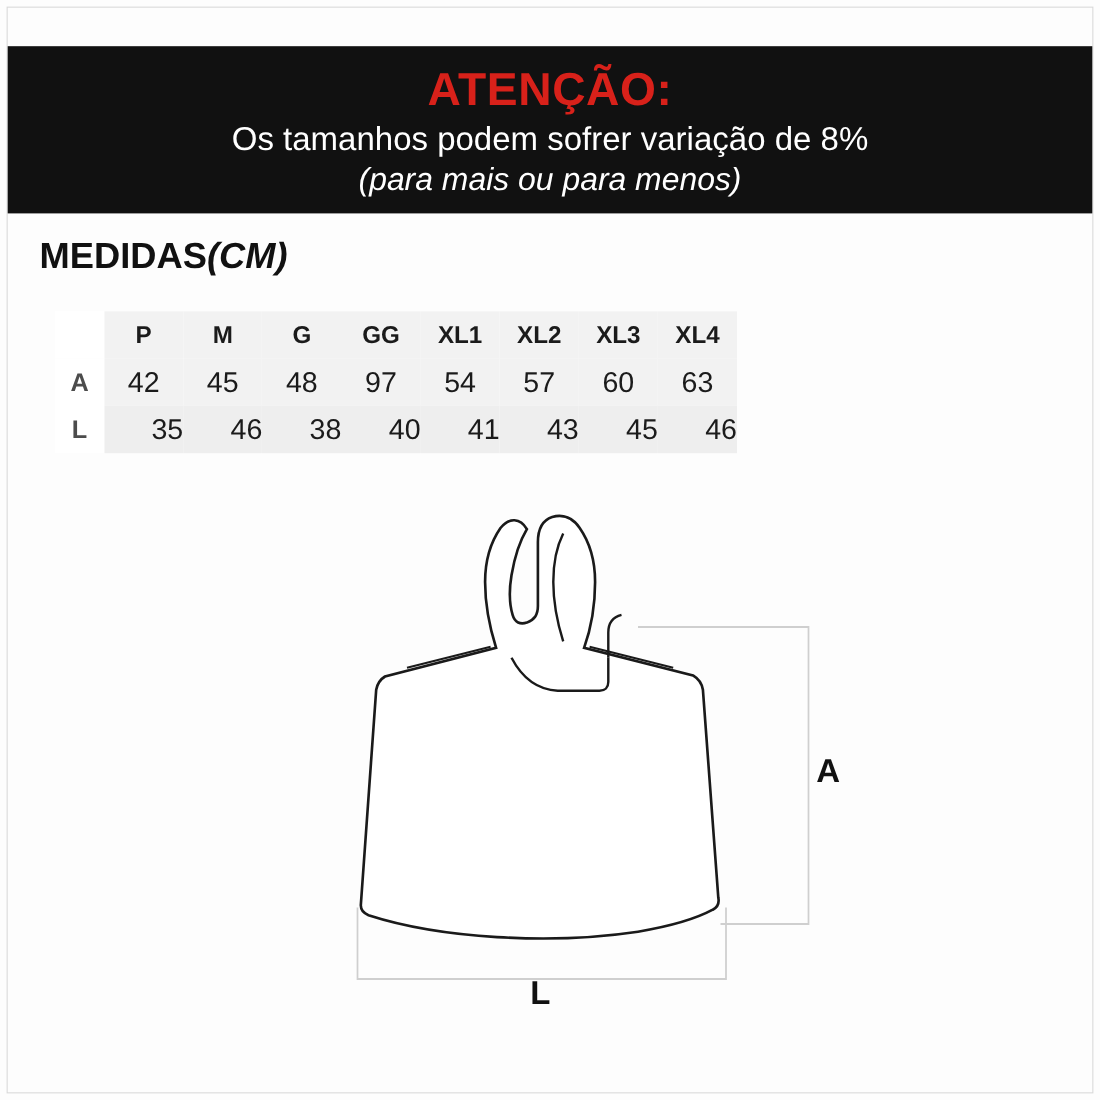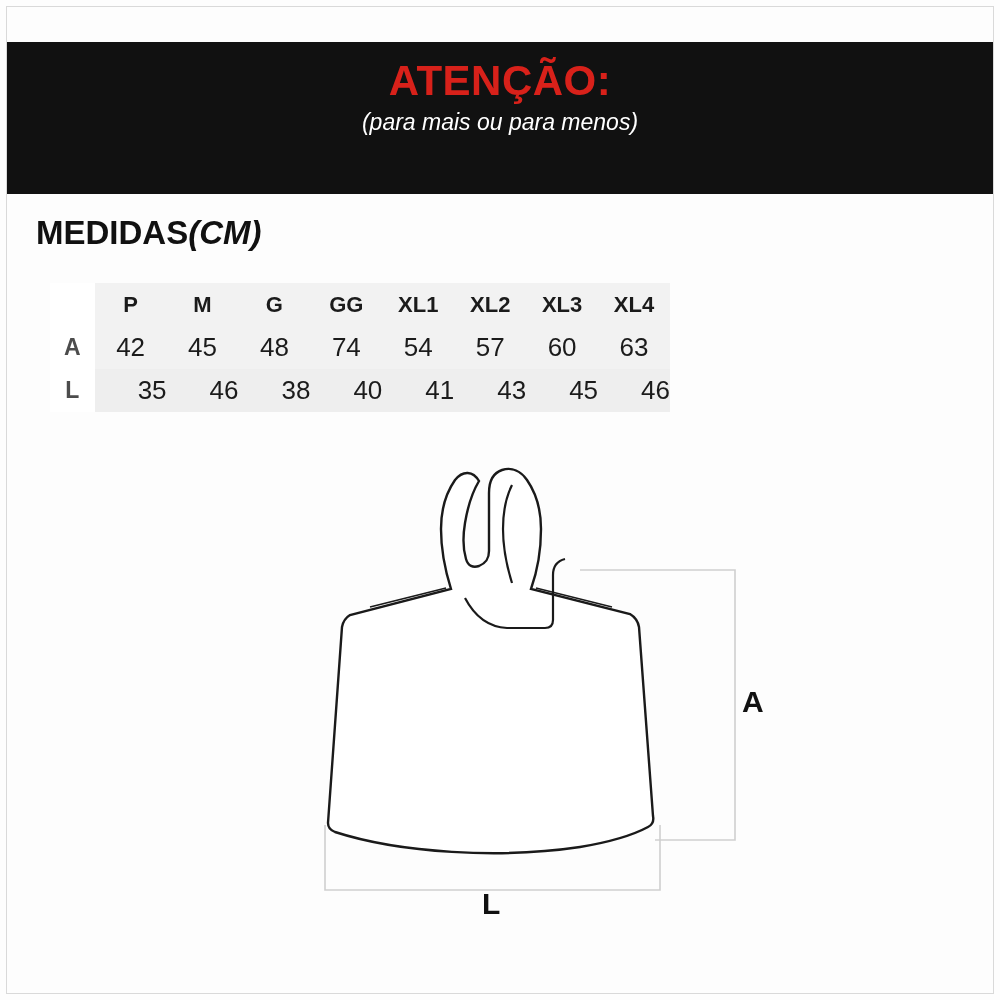--- a/index.html
+++ b/index.html
@@ -42,21 +42,21 @@
     font-weight: bold;
     letter-spacing: 0.5px;
     line-height: 50px;
   }
   .banner-sub {
     font-size: 30px;
     line-height: 42px;
     font-weight: normal;
   }
   .banner-note {
-    font-size: 23px;
+    font-size: 29px;
     font-style: italic;
     line-height: 32px;
   }
 
   
   .measures-head {
     position: absolute;
     left: 36px;
     top: 214px;
     font-size: 33px;
@@ -133,20 +133,21 @@
   }
 </style>
 </head>
 <body>
 
 <div class="page">
   <div class="frame"></div>
 
   <div class="banner">
     <div class="banner-title">ATENÇÃO:</div>
+    <div class="banner-sub">Os tamanhos podem sofrer variação de 8%</div>
     <div class="banner-note">(para mais ou para menos)</div>
   </div>
 
   <div class="measures-head">
     <span>MEDIDAS</span><span class="unit">(CM)</span>
   </div>
 
   <div class="table-wrap">
     <table class="size-table">
       <tbody>
@@ -159,21 +160,21 @@
         <th class="colhead">XL1</th>
         <th class="colhead">XL2</th>
         <th class="colhead">XL3</th>
         <th class="colhead">XL4</th>
       </tr>
       <tr class="r-a">
         <td class="rowhead">A</td>
         <td class="val">42</td>
         <td class="val">45</td>
         <td class="val">48</td>
-        <td class="val">74</td>
+        <td class="val">97</td>
         <td class="val">54</td>
         <td class="val">57</td>
         <td class="val">60</td>
         <td class="val">63</td>
       </tr>
       <tr class="r-l">
         <td class="rowhead">L</td>
         <td class="val">35</td>
         <td class="val">46</td>
         <td class="val">38</td>

